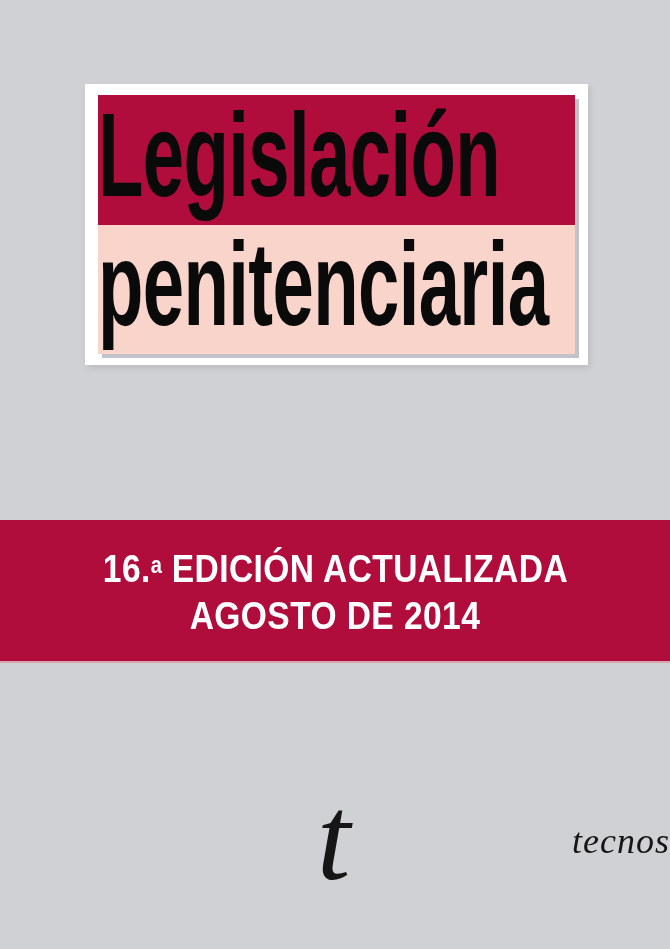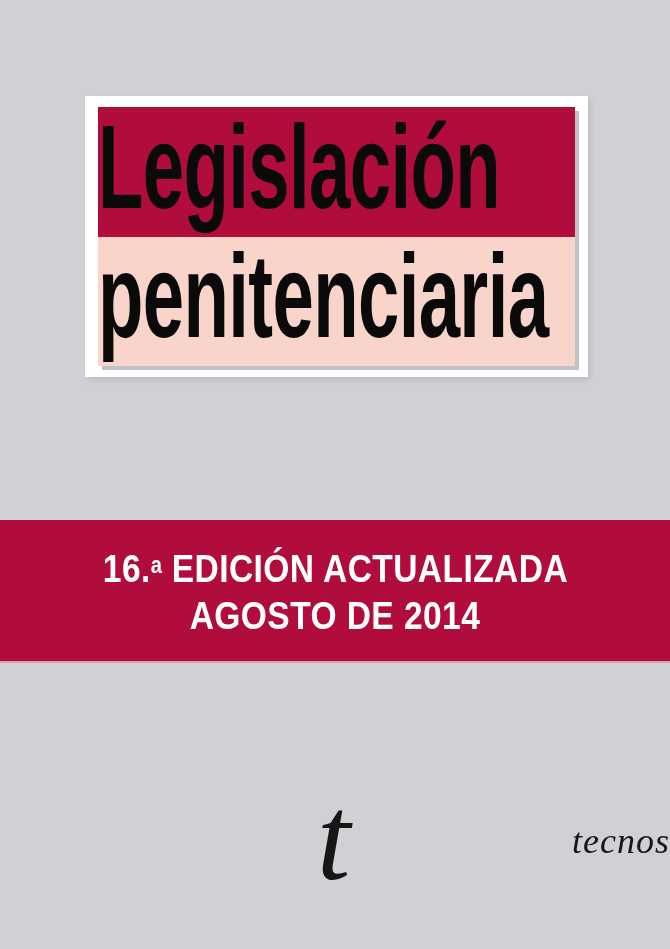--- a/index.html
+++ b/index.html
@@ -18,21 +18,21 @@
     font-family:"Liberation Sans",sans-serif;
     overflow:hidden;
   }
   .cover{
     position:relative;width:670px;height:949px;
     background:var(--background);
   }
 
   
   .title-box{
-    position:absolute;left:85px;top:96px;width:503px;height:281px;
+    position:absolute;left:85px;top:84px;width:503px;height:281px;
     background:var(--frame-white);
     box-sizing:border-box;padding:11px 13px;
     box-shadow:2px 3px 6px rgba(0,0,0,0.10);
   }
   .title-inner{
     width:100%;height:100%;
     display:flex;flex-direction:column;
     box-shadow:4px 4px 0 var(--shadow-gray);
   }
   .band{

